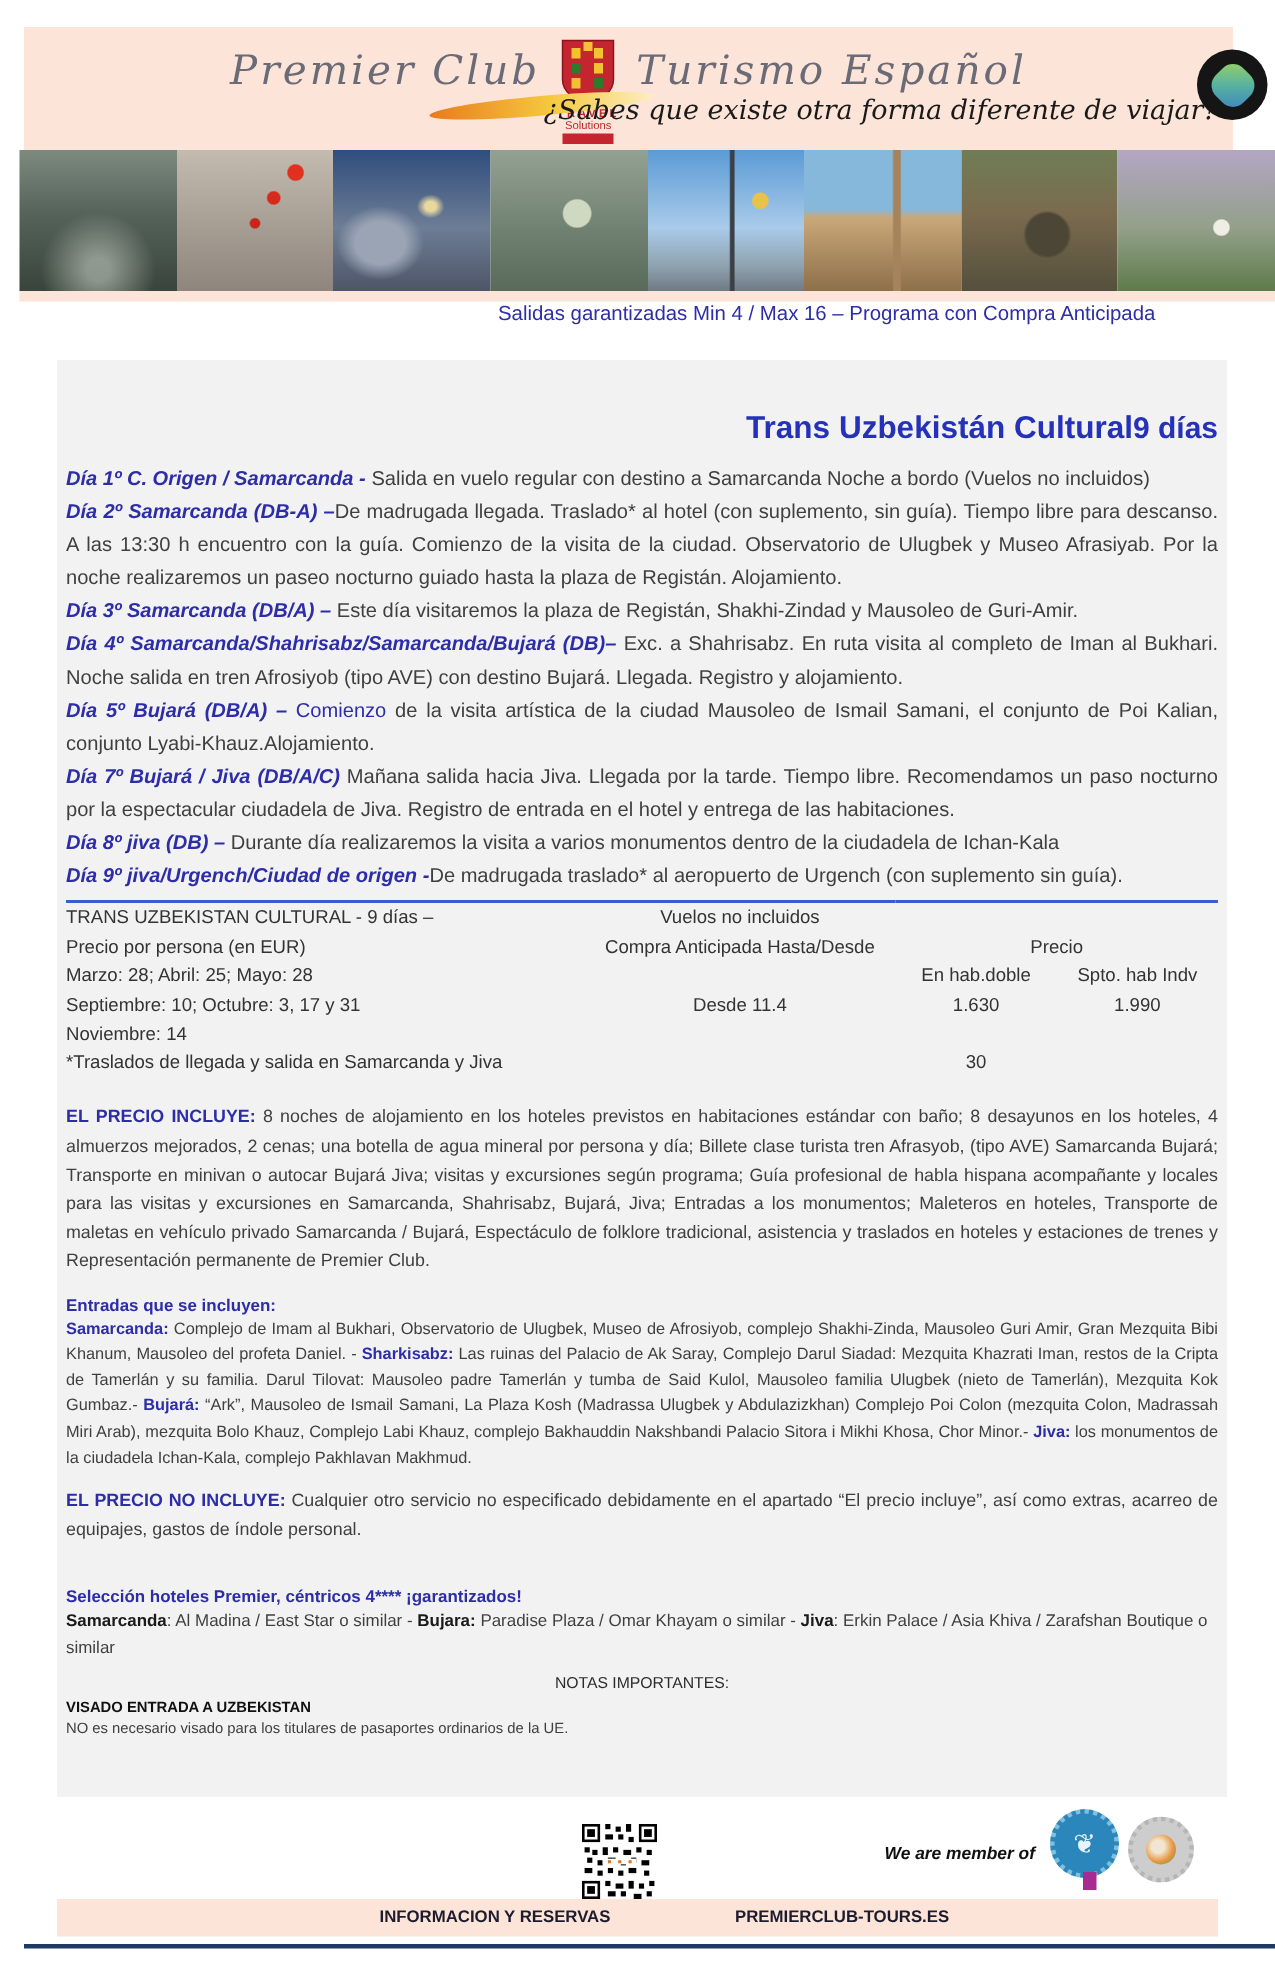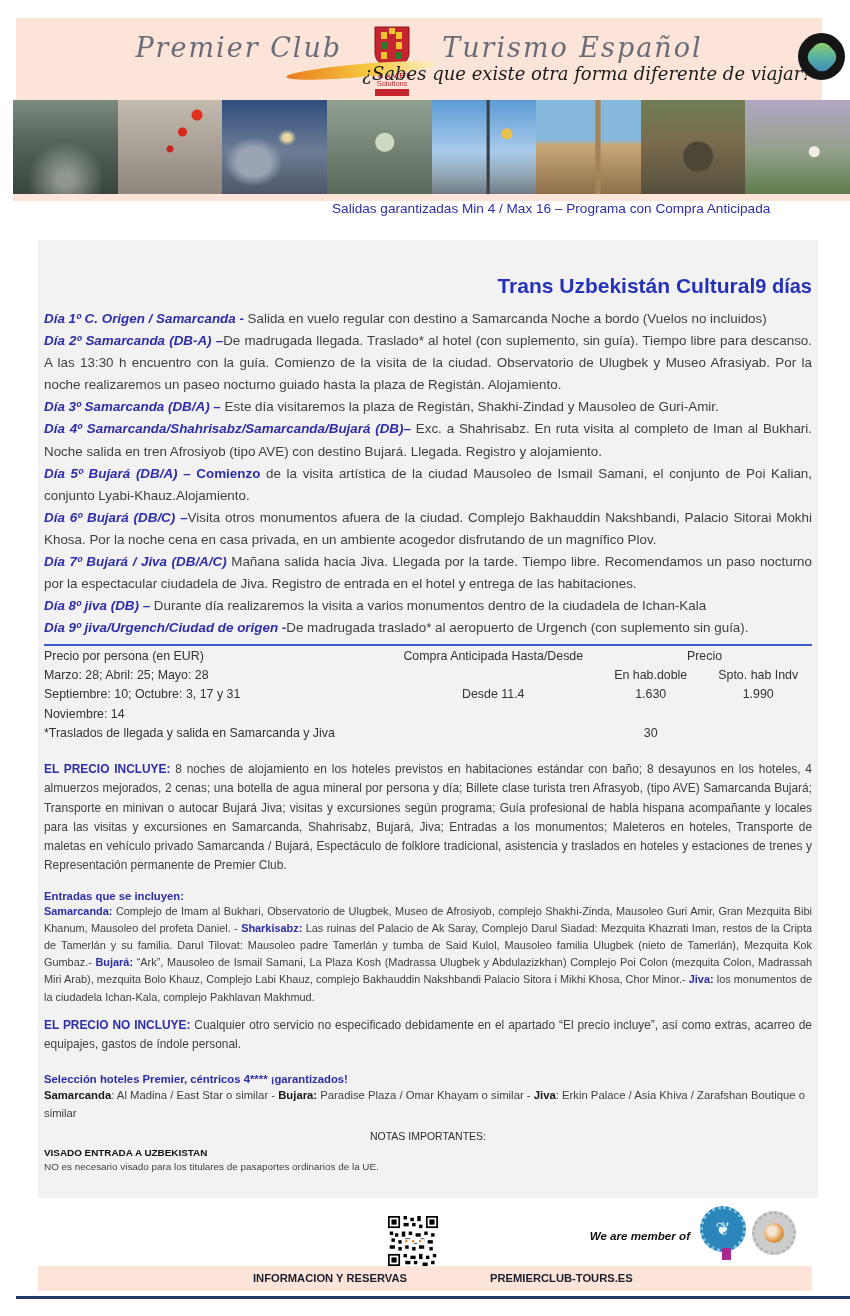--- a/index.html
+++ b/index.html
@@ -2,21 +2,21 @@
 <html><head>
 <meta charset="utf-8">
 <style>
   html,body{margin:0;padding:0;background:#fff;}
   .page{position:relative;width:850px;height:1316px;background:#ffffff;overflow:hidden;
         font-family:"Liberation Sans",sans-serif;color:#3f3f3f;}
 
   
   .header-band{position:absolute;left:16px;top:18px;width:806px;height:82px;background:#fce5d8;}
   .logo-row{position:absolute;left:0;top:8px;width:100%;display:flex;justify-content:center;
-            align-items:flex-start;gap:27px;}
+            align-items:flex-start;gap:9px;}
   .brand-script{font-family:"DejaVu Serif",serif;font-style:italic;font-size:27px;color:#6b6b78;
                 letter-spacing:2px;margin-top:6px;}
   .logo-center{display:flex;flex-direction:column;align-items:center;width:46px;}
   .travel-txt{font-size:7.5px;font-weight:700;color:#c5252f;letter-spacing:2px;margin-top:1px;}
   .solutions-txt{font-size:7.5px;color:#c5252f;margin-top:-1px;}
   .logo-banner{width:34px;height:7px;background:#c5252f;margin-top:1px;}
   .swoosh{position:absolute;left:270px;top:46px;width:150px;height:13px;border-radius:50%;
           background:linear-gradient(90deg,#e87b1e,#f6c93f 55%,#fdeec2);transform:rotate(-5deg);}
   .tagline{position:absolute;right:10px;bottom:16px;font-family:"DejaVu Serif",serif;
            font-style:italic;font-size:18px;color:#1a1a1a;}
@@ -56,34 +56,34 @@
 
   
   .graybox{position:absolute;left:38px;top:240px;width:780px;height:958px;background:#f2f2f2;
            padding:0;overflow:hidden;box-sizing:border-box;}
   .inner{padding:0 6px 0 6px;}
   .title-row{display:flex;justify-content:flex-end;align-items:baseline;margin:34px 0 10px;}
   .tour-title{font-size:21px;font-weight:700;color:#2431b8;}
   .tour-duration{font-size:20px;font-weight:700;color:#2431b8;}
   p.day{margin:0;text-align:justify;font-size:13.4px;line-height:22.1px;color:#3f3f3f;}
   .lead{font-weight:700;color:#2d2da8;font-style:italic;}
-  .mid{color:#2d2da8;font-weight:bold;}
+  .mid{color:#2d2da8;}
 
   table.pricing{width:100%;border-collapse:collapse;margin-top:5px;border-top:2.5px solid #3a5ccc;
                 font-size:12.4px;color:#333;}
   table.pricing td{padding:1.2px 0;line-height:17px;}
   td.c0{width:45%;} td.c1{width:27%;text-align:center;} td.c2{width:14%;text-align:center;}
   td.c3{width:14%;text-align:center;}
 
   p.incl{margin:17px 0 0;text-align:justify;font-size:11.9px;line-height:19.2px;color:#3f3f3f;}
   .blue-b{font-weight:700;color:#2d2da8;}
   .entradas-title{margin-top:14px;font-size:11.3px;font-weight:700;color:#2d2da8;}
   p.entradas{margin:1px 0 0;text-align:justify;font-size:10.9px;line-height:17.2px;color:#3f3f3f;}
   p.noincl{margin:10px 0 0;text-align:justify;font-size:11.9px;line-height:19.2px;color:#3f3f3f;}
-  .hoteles-title{margin-top:19px;font-size:11.3px;font-weight:700;color:#2d2da8;}
+  .hoteles-title{margin-top:30px;font-size:11.3px;font-weight:700;color:#2d2da8;}
   p.hoteles{margin:2px 0 0;font-size:11.3px;line-height:17.5px;color:#3f3f3f;}
   .bold-dark{font-weight:700;color:#1a1a1a;}
   .notas-title{margin:8px 0 4px;text-align:center;font-size:10.5px;color:#2b2b2b;}
   .nota-head{font-size:9.9px;font-weight:700;color:#111;line-height:13.5px;margin-top:2px;}
   .nota-body{margin:0;text-align:justify;font-size:9.9px;line-height:13.5px;color:#3f3f3f;}
 
   
   .member{position:absolute;left:512px;top:1229px;width:178px;text-align:right;
           font-size:11.6px;font-weight:700;font-style:italic;color:#111;}
   .badge-blue{position:absolute;left:700px;top:1206px;width:40px;height:40px;border-radius:50%;
@@ -154,27 +154,32 @@
       <div class="title-row">
         <span class="tour-title">Trans Uzbekistán Cultural</span>
         <span class="tour-duration">9 días</span>
       </div>
 
       <p class="day"><b class="lead">Día 1º C. Origen / Samarcanda - </b><span class="mid"></span><span>Salida en vuelo regular con destino a Samarcanda Noche a bordo (Vuelos no incluidos)</span></p>
       <p class="day"><b class="lead">Día 2º Samarcanda (DB-A) –</b><span class="mid"></span><span>De madrugada llegada. Traslado* al hotel (con suplemento, sin guía). Tiempo libre para descanso. A las 13:30 h encuentro con la guía. Comienzo de la visita de la ciudad. Observatorio de Ulugbek y Museo Afrasiyab. Por la noche realizaremos un paseo nocturno guiado hasta la plaza de Registán. Alojamiento.</span></p>
       <p class="day"><b class="lead">Día 3º Samarcanda (DB/A) – </b><span class="mid"></span><span>Este día visitaremos la plaza de Registán, Shakhi-Zindad y Mausoleo de Guri-Amir.</span></p>
       <p class="day"><b class="lead">Día 4º Samarcanda/Shahrisabz/Samarcanda/Bujará (DB)– </b><span class="mid"></span><span>Exc. a Shahrisabz. En ruta visita al completo de Iman al Bukhari.  Noche salida en tren Afrosiyob (tipo AVE) con destino Bujará. Llegada. Registro y alojamiento.</span></p>
       <p class="day"><b class="lead">Día 5º Bujará (DB/A) – </b><span class="mid">Comienzo</span><span> de la visita artística de la ciudad Mausoleo de Ismail Samani, el conjunto de Poi Kalian, conjunto Lyabi-Khauz.Alojamiento.</span></p>
-      <p class="day"><b class="lead">Día 6º Bujará (DB/C) –</b><span class="mid"></span><span>Visita otros monumentos afuera de la ciudad. Complejo Bakhauddin Nakshbandi, Palacio Sitorai Mokhi Khosa.  Por la noche cena en casa privada, en un ambiente acogedor disfrutando de un magnífico Plov.</span></p>
       <p class="day"><b class="lead">Día 7º Bujará / Jiva (DB/A/C) </b><span class="mid"></span><span>Mañana salida hacia Jiva. Llegada por la tarde. Tiempo libre. Recomendamos un paso nocturno por la espectacular ciudadela de Jiva. Registro de entrada en el hotel y entrega de las habitaciones.</span></p>
       <p class="day"><b class="lead">Día 8º jiva (DB) – </b><span class="mid"></span><span>Durante día realizaremos la visita a varios monumentos dentro de la ciudadela de Ichan-Kala</span></p>
       <p class="day"><b class="lead">Día 9º jiva/Urgench/Ciudad de origen -</b><span class="mid"></span><span>De madrugada traslado* al aeropuerto de Urgench (con suplemento sin guía).</span></p>
 
       <table class="pricing">
         <tbody>
+            <tr>
+          <td class="c0">TRANS UZBEKISTAN CULTURAL - 9 días –</td>
+          <td class="c1">Vuelos no incluidos</td>
+          <td class="c2"></td>
+          <td class="c3"></td>
+        </tr>
         <tr>
           <td class="c0">Precio por persona (en EUR)</td>
           <td class="c1">Compra Anticipada Hasta/Desde</td>
           <td class="c2" colspan="2" style="text-align:center;">Precio</td>
         </tr>
         <tr>
           <td class="c0">Marzo: 28; Abril: 25; Mayo: 28</td>
           <td class="c1"></td>
           <td class="c2">En hab.doble</td>
           <td class="c3">Spto. hab Indv</td>

